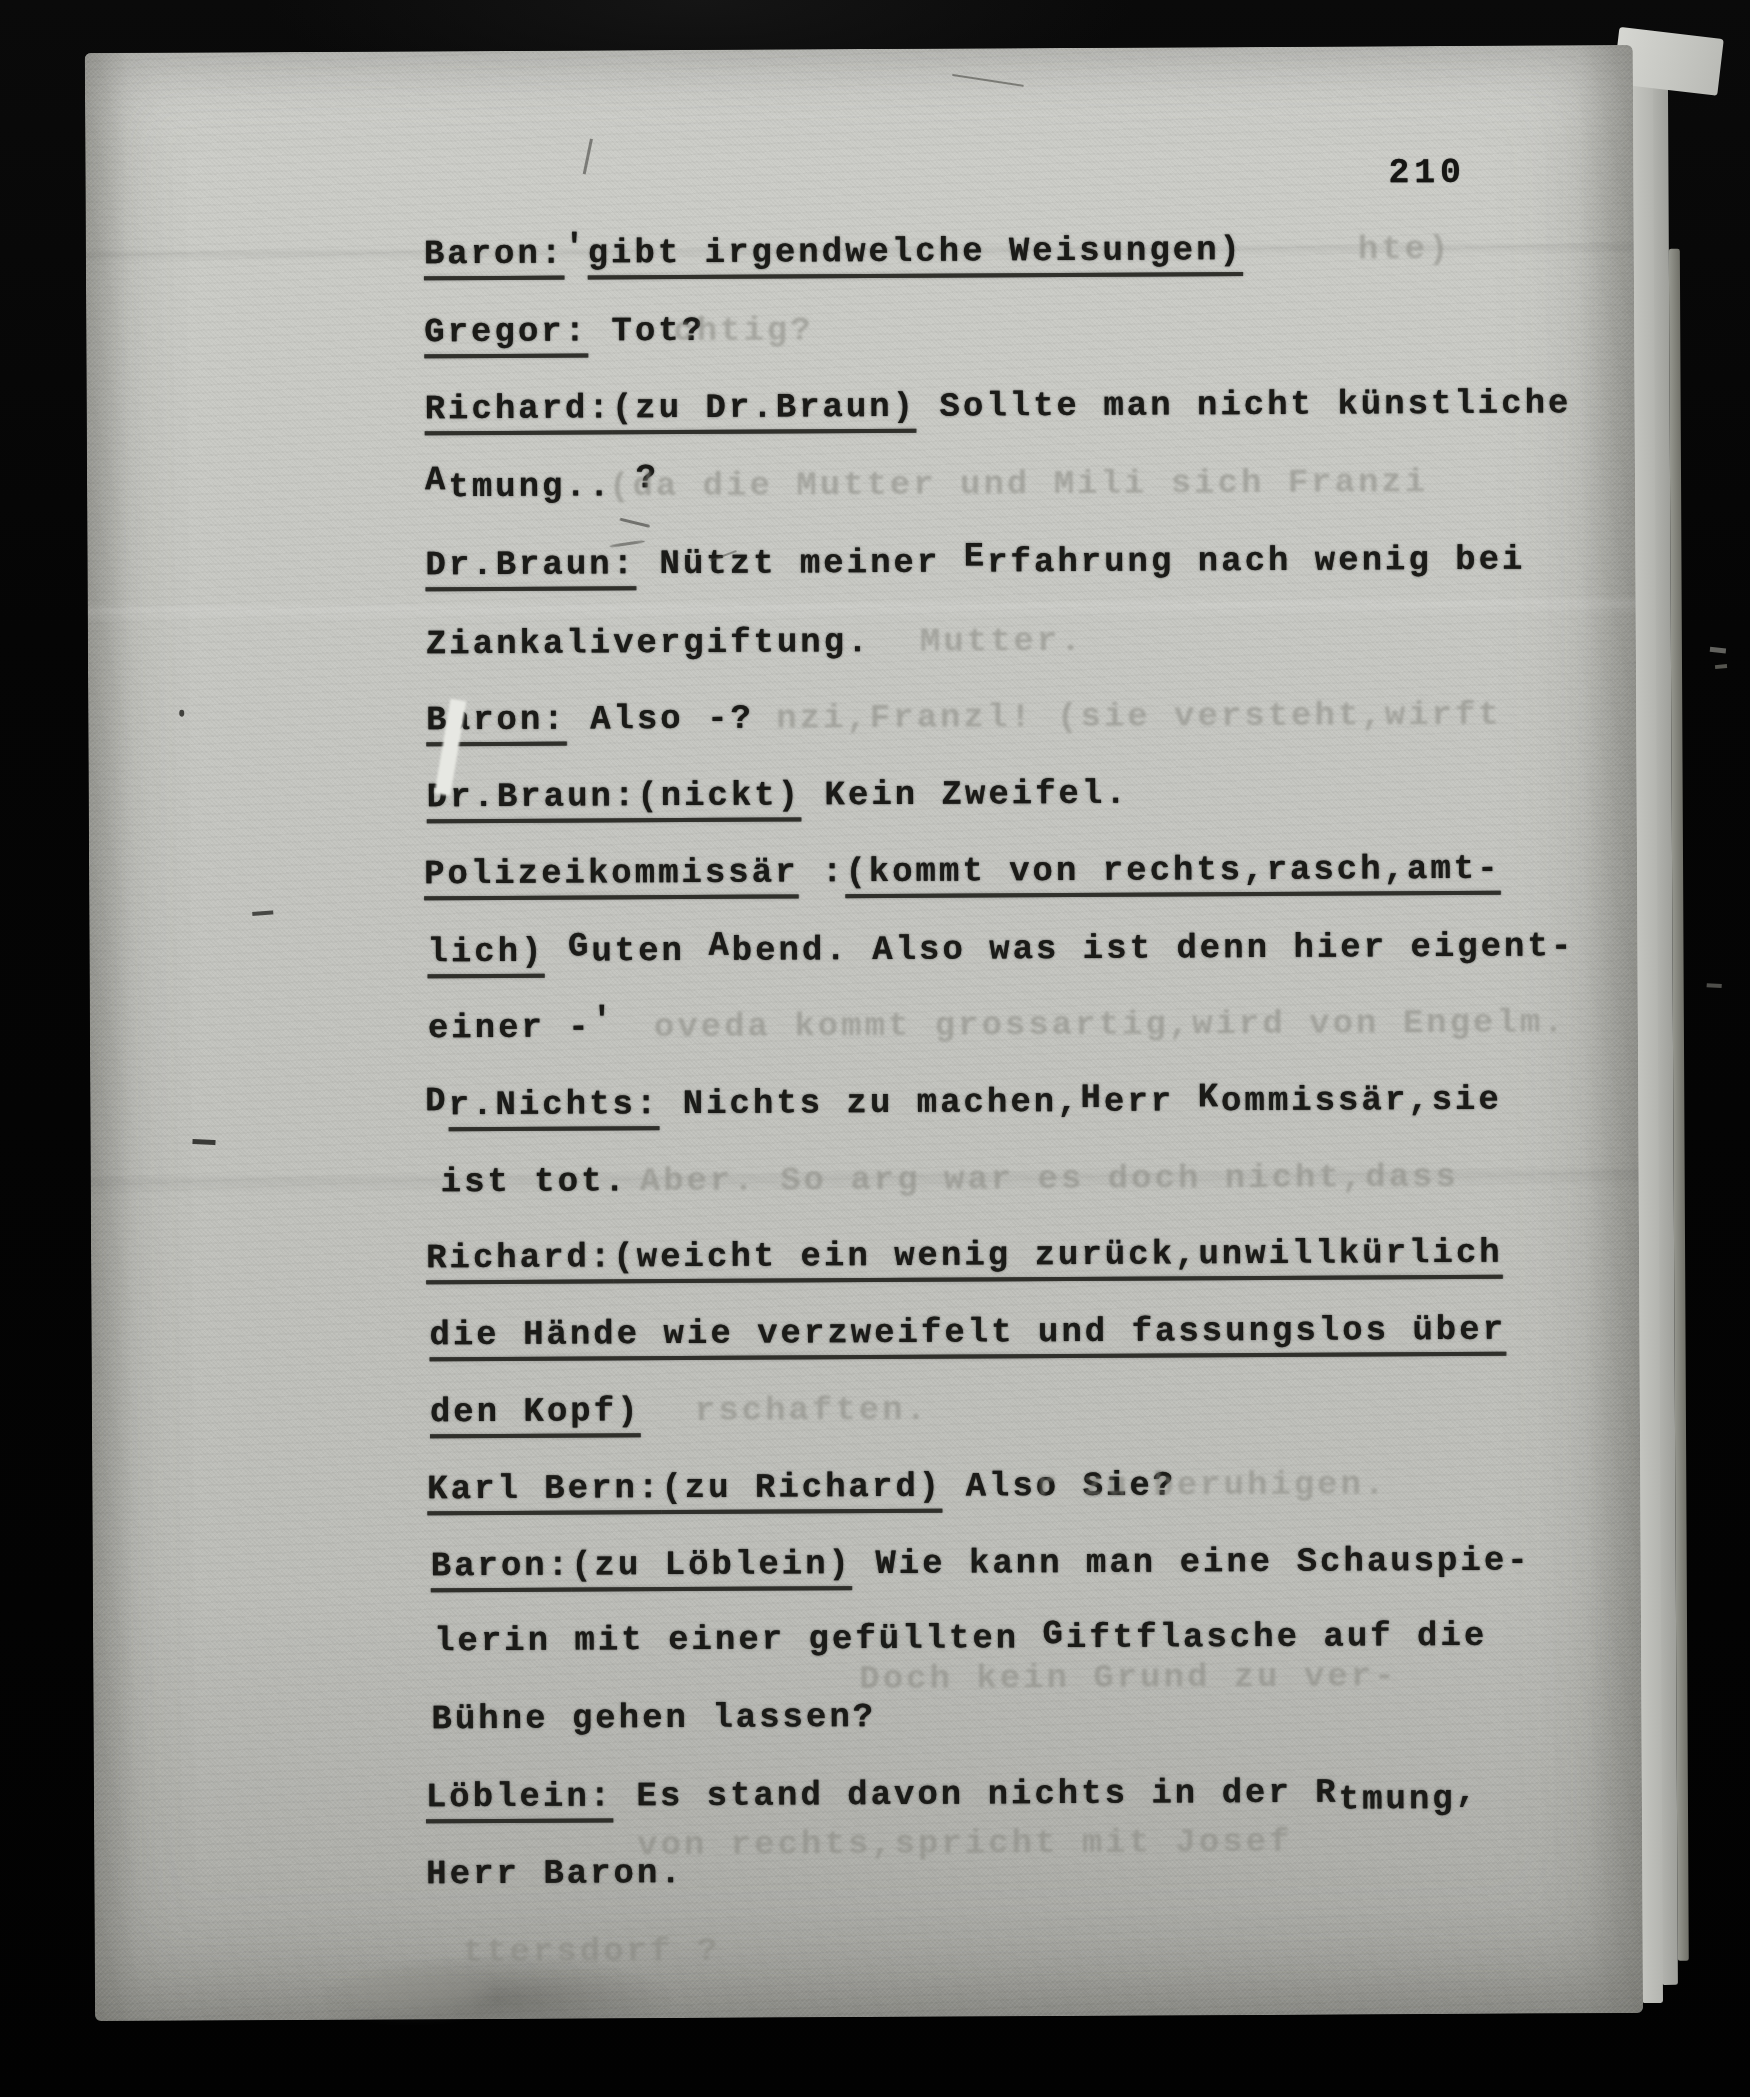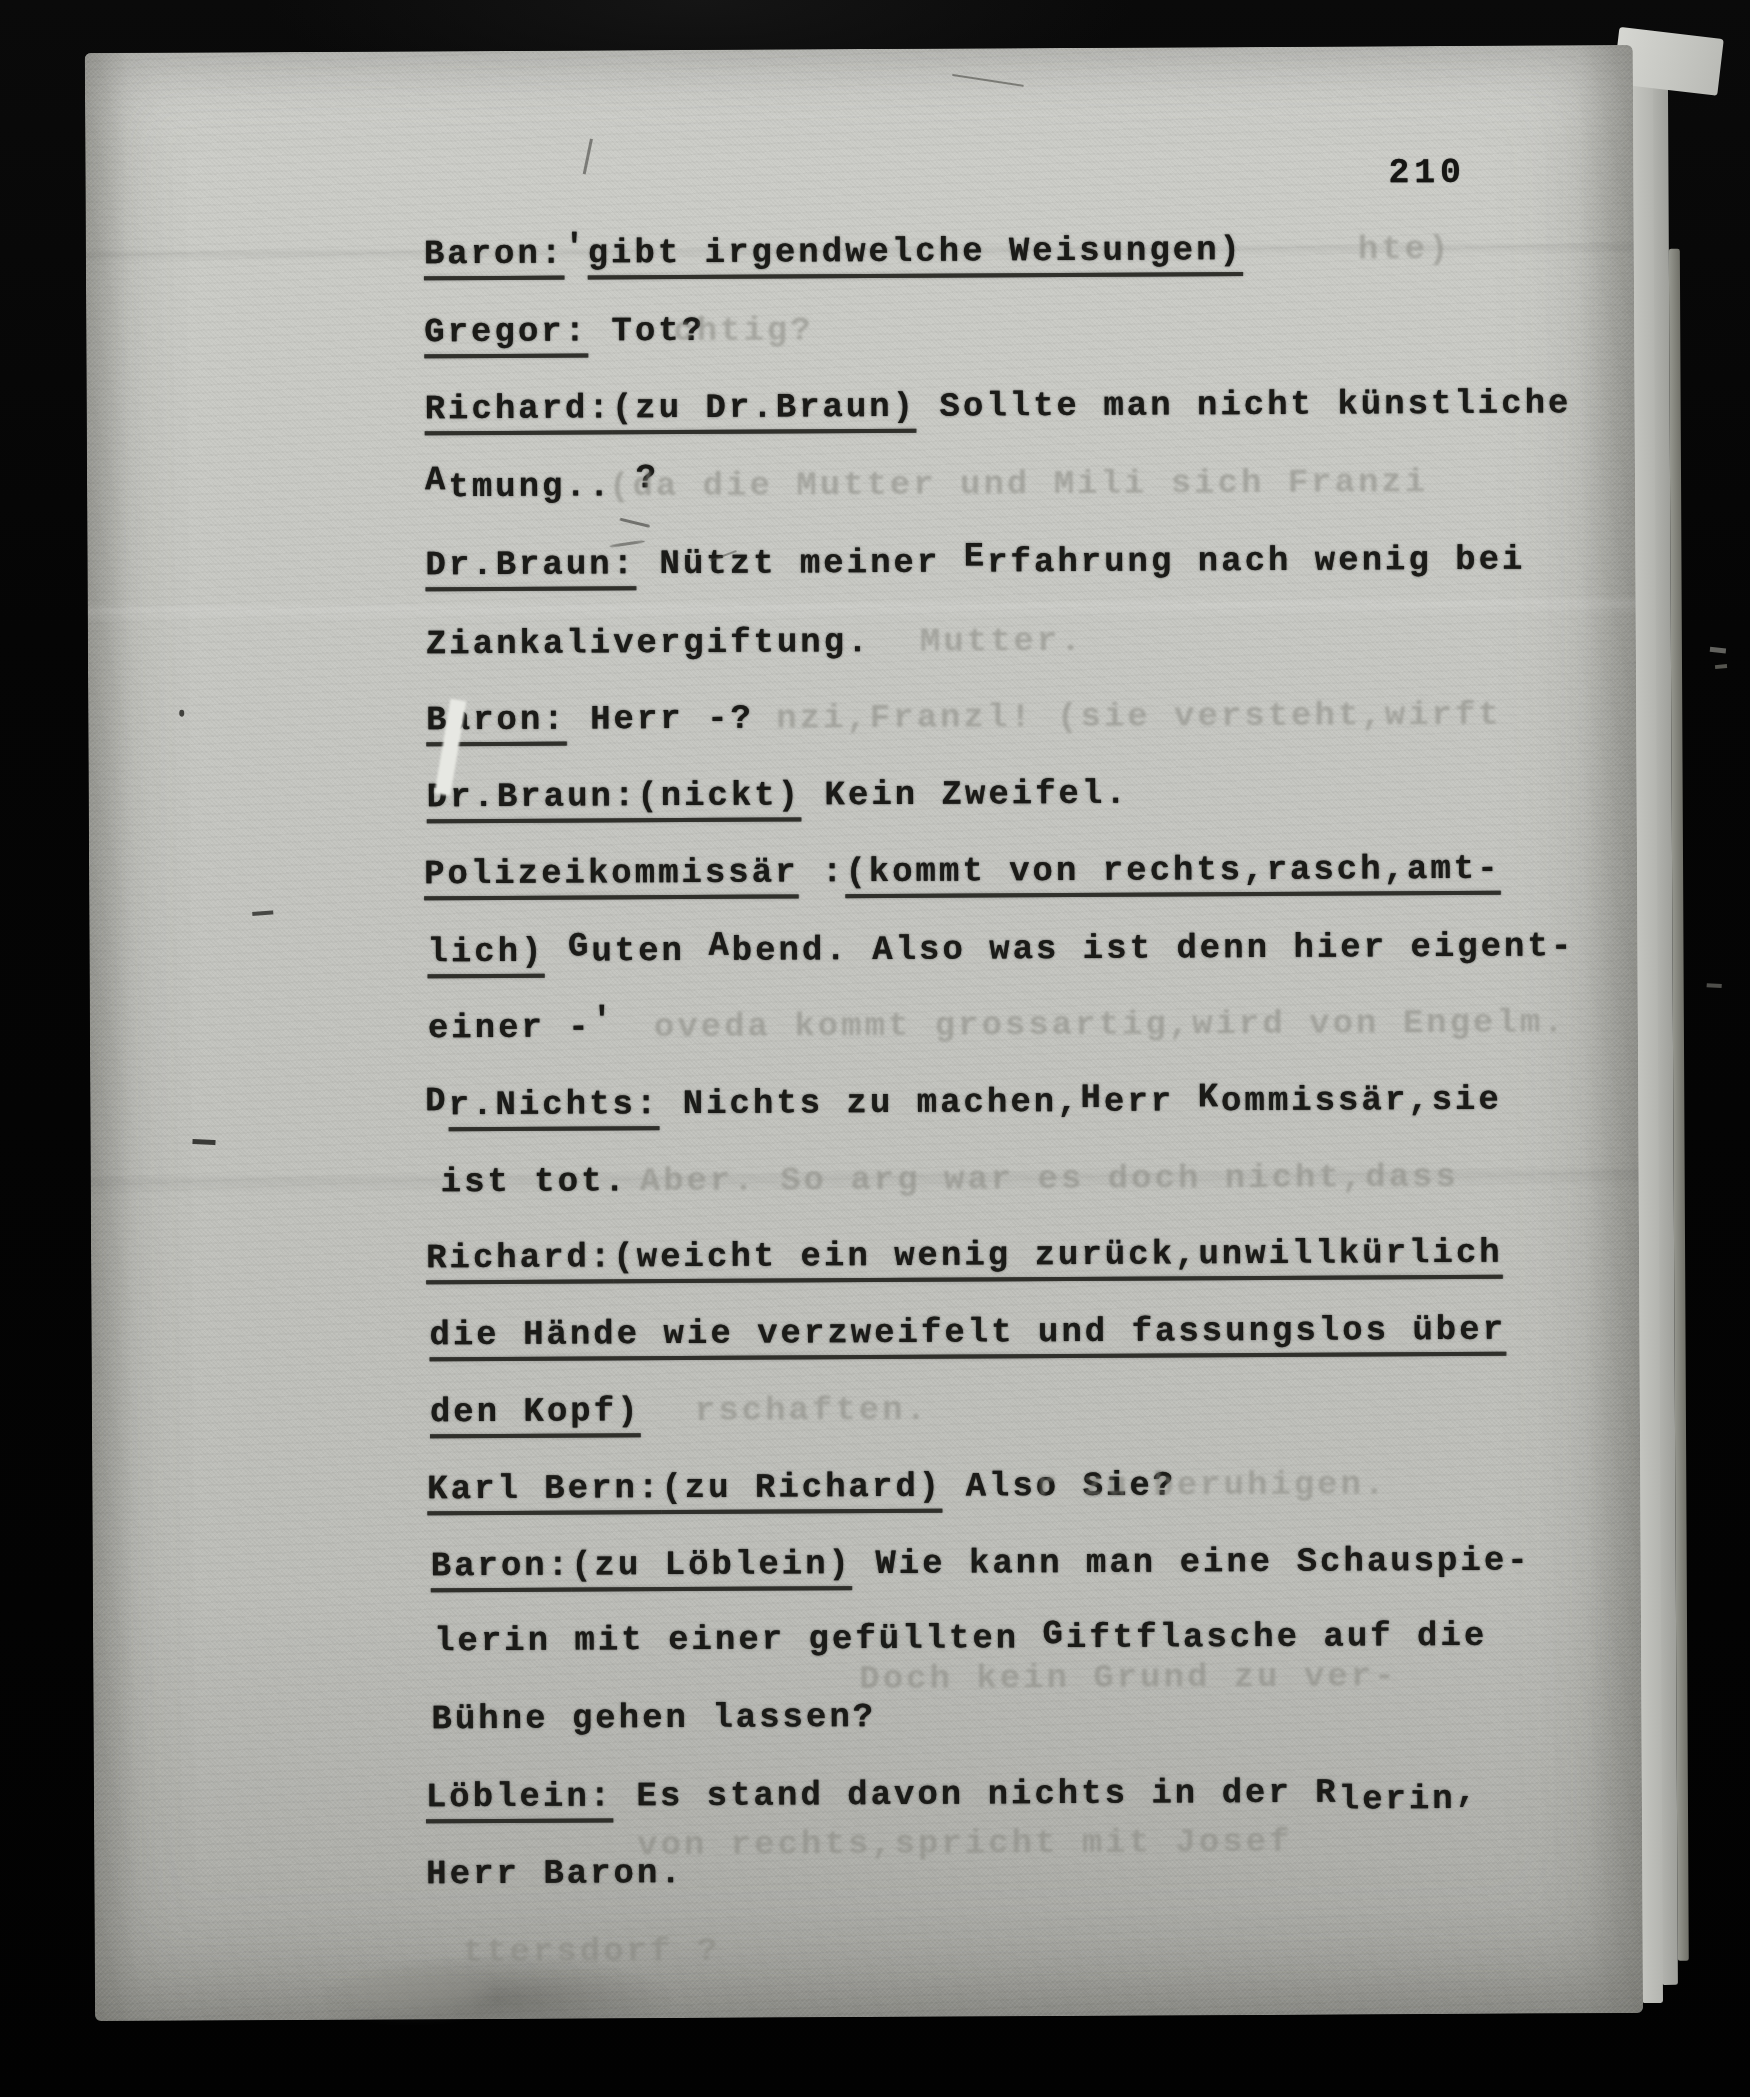--- a/index.html
+++ b/index.html
@@ -108,35 +108,35 @@
 
     <div class="page-number">210</div>
 
     <div id="text-layer">
         <div class="line" style="left: 428px; top: 233px;"><span class="u">Baron:</span><span style="top: -6px;">'</span><span class="u">gibt irgendwelche Weisungen)</span></div>
         <div class="line" style="left: 428px; top: 311px;"><span class="u">Gregor:</span><span> Tot?</span></div>
         <div class="line" style="left: 428px; top: 388px;"><span class="u">Richard:</span><span class="u">(zu Dr.Braun)</span><span> Sollte man nicht künstliche</span></div>
         <div class="line" style="left: 428px; top: 466px;"><span style="top: -7.2px;">A</span><span>tmung..</span><span style="top: -8.4px;"> ?</span></div>
         <div class="line" style="left: 428px; top: 544px;"><span class="u">Dr.Braun:</span><span> Nützt meiner </span><span style="top: -6px;">E</span><span>rfahrung nach wenig bei</span></div>
         <div class="line" style="left: 428px; top: 623px;"><span>Ziankalivergiftung.</span></div>
-        <div class="line" style="left: 428px; top: 699px;"><span class="u">Baron:</span><span> Herr -?</span></div>
+        <div class="line" style="left: 428px; top: 699px;"><span class="u">Baron:</span><span> Also -?</span></div>
         <div class="line" style="left: 428px; top: 776px;"><span class="u">Dr.Braun:(nickt)</span><span> Kein Zweifel.</span></div>
         <div class="line" style="left: 425px; top: 853px;"><span class="u">Polizeikommissär</span><span> :</span><span class="u">(kommt von rechts,rasch,amt-</span></div>
         <div class="line" style="left: 428px; top: 931px;"><span class="u">lich)</span><span> </span><span style="top: -4.8px;">G</span><span>uten </span><span style="top: -4.8px;">A</span><span>bend. Also was ist denn hier eigent-</span></div>
         <div class="line" style="left: 428px; top: 1007px;"><span>einer -</span><span style="top: -7.2px;">'</span></div>
         <div class="line" style="left: 425px; top: 1084px;"><span style="top: -3.6px;">D</span><span class="u">r.Nichts:</span><span> Nichts zu machen,</span><span style="top: -3.6px;">H</span><span>err </span><span style="top: -3.6px;">K</span><span>ommissär,sie</span></div>
         <div class="line" style="left: 440px; top: 1161px;"><span>ist tot.</span></div>
         <div class="line" style="left: 425px; top: 1237px;"><span class="u">Richard:</span><span class="u">(weicht ein wenig zurück,unwillkürlich</span></div>
         <div class="line" style="left: 428px; top: 1314px;"><span class="u">die Hände wie verzweifelt und fassungslos über</span></div>
         <div class="line" style="left: 428px; top: 1391px;"><span class="u">den Kopf)</span></div>
         <div class="line" style="left: 425px; top: 1468px;"><span class="u">Karl Bern:</span><span class="u">(zu Richard)</span><span> Also Sie?</span></div>
         <div class="line" style="left: 428px; top: 1545px;"><span class="u">Baron:</span><span class="u">(zu Löblein)</span><span> Wie kann man eine Schauspie-</span></div>
         <div class="line" style="left: 431px; top: 1620px;"><span>lerin mit einer gefüllten </span><span style="top: -3.6px;">G</span><span>iftflasche auf die</span></div>
         <div class="line" style="left: 428px; top: 1698px;"><span>Bühne gehen lassen?</span></div>
-        <div class="line" style="left: 422px; top: 1776px;"><span class="u">Löblein:</span><span> Es stand davon nichts in der </span><span>R</span><span style="top: 7.2px;">lerin</span><span>,</span></div>
+        <div class="line" style="left: 422px; top: 1776px;"><span class="u">Löblein:</span><span> Es stand davon nichts in der </span><span>R</span><span style="top: 7.2px;">tmung</span><span>,</span></div>
         <div class="line" style="left: 422px; top: 1853px;"><span>Herr Baron.</span></div>
         <div class="line" style="left: 1362px; top: 233px;"><span class="g">hte)</span></div>
         <div class="line" style="left: 677px; top: 311px;"><span class="g">chtig?</span></div>
         <div class="line" style="left: 612px; top: 466px;"><span class="g">(da die Mutter und Mili sich Franzi</span></div>
         <div class="line" style="left: 922px; top: 623px;"><span class="g">Mutter.</span></div>
         <div class="line" style="left: 778px; top: 699px;"><span class="g">nzi,Franzl! (sie versteht,wirft</span></div>
         <div class="line" style="left: 654px; top: 1007px;"><span class="g">oveda kommt grossartig,wird von Engelm.</span></div>
         <div class="line" style="left: 639px; top: 1161px;"><span class="g">Aber. So arg war es doch nicht,dass</span></div>
         <div class="line" style="left: 693px; top: 1391px;"><span class="g">rschaften.</span></div>
         <div class="line" style="left: 1034px; top: 1468px;"><span class="g">r zu beruhigen.</span></div>

